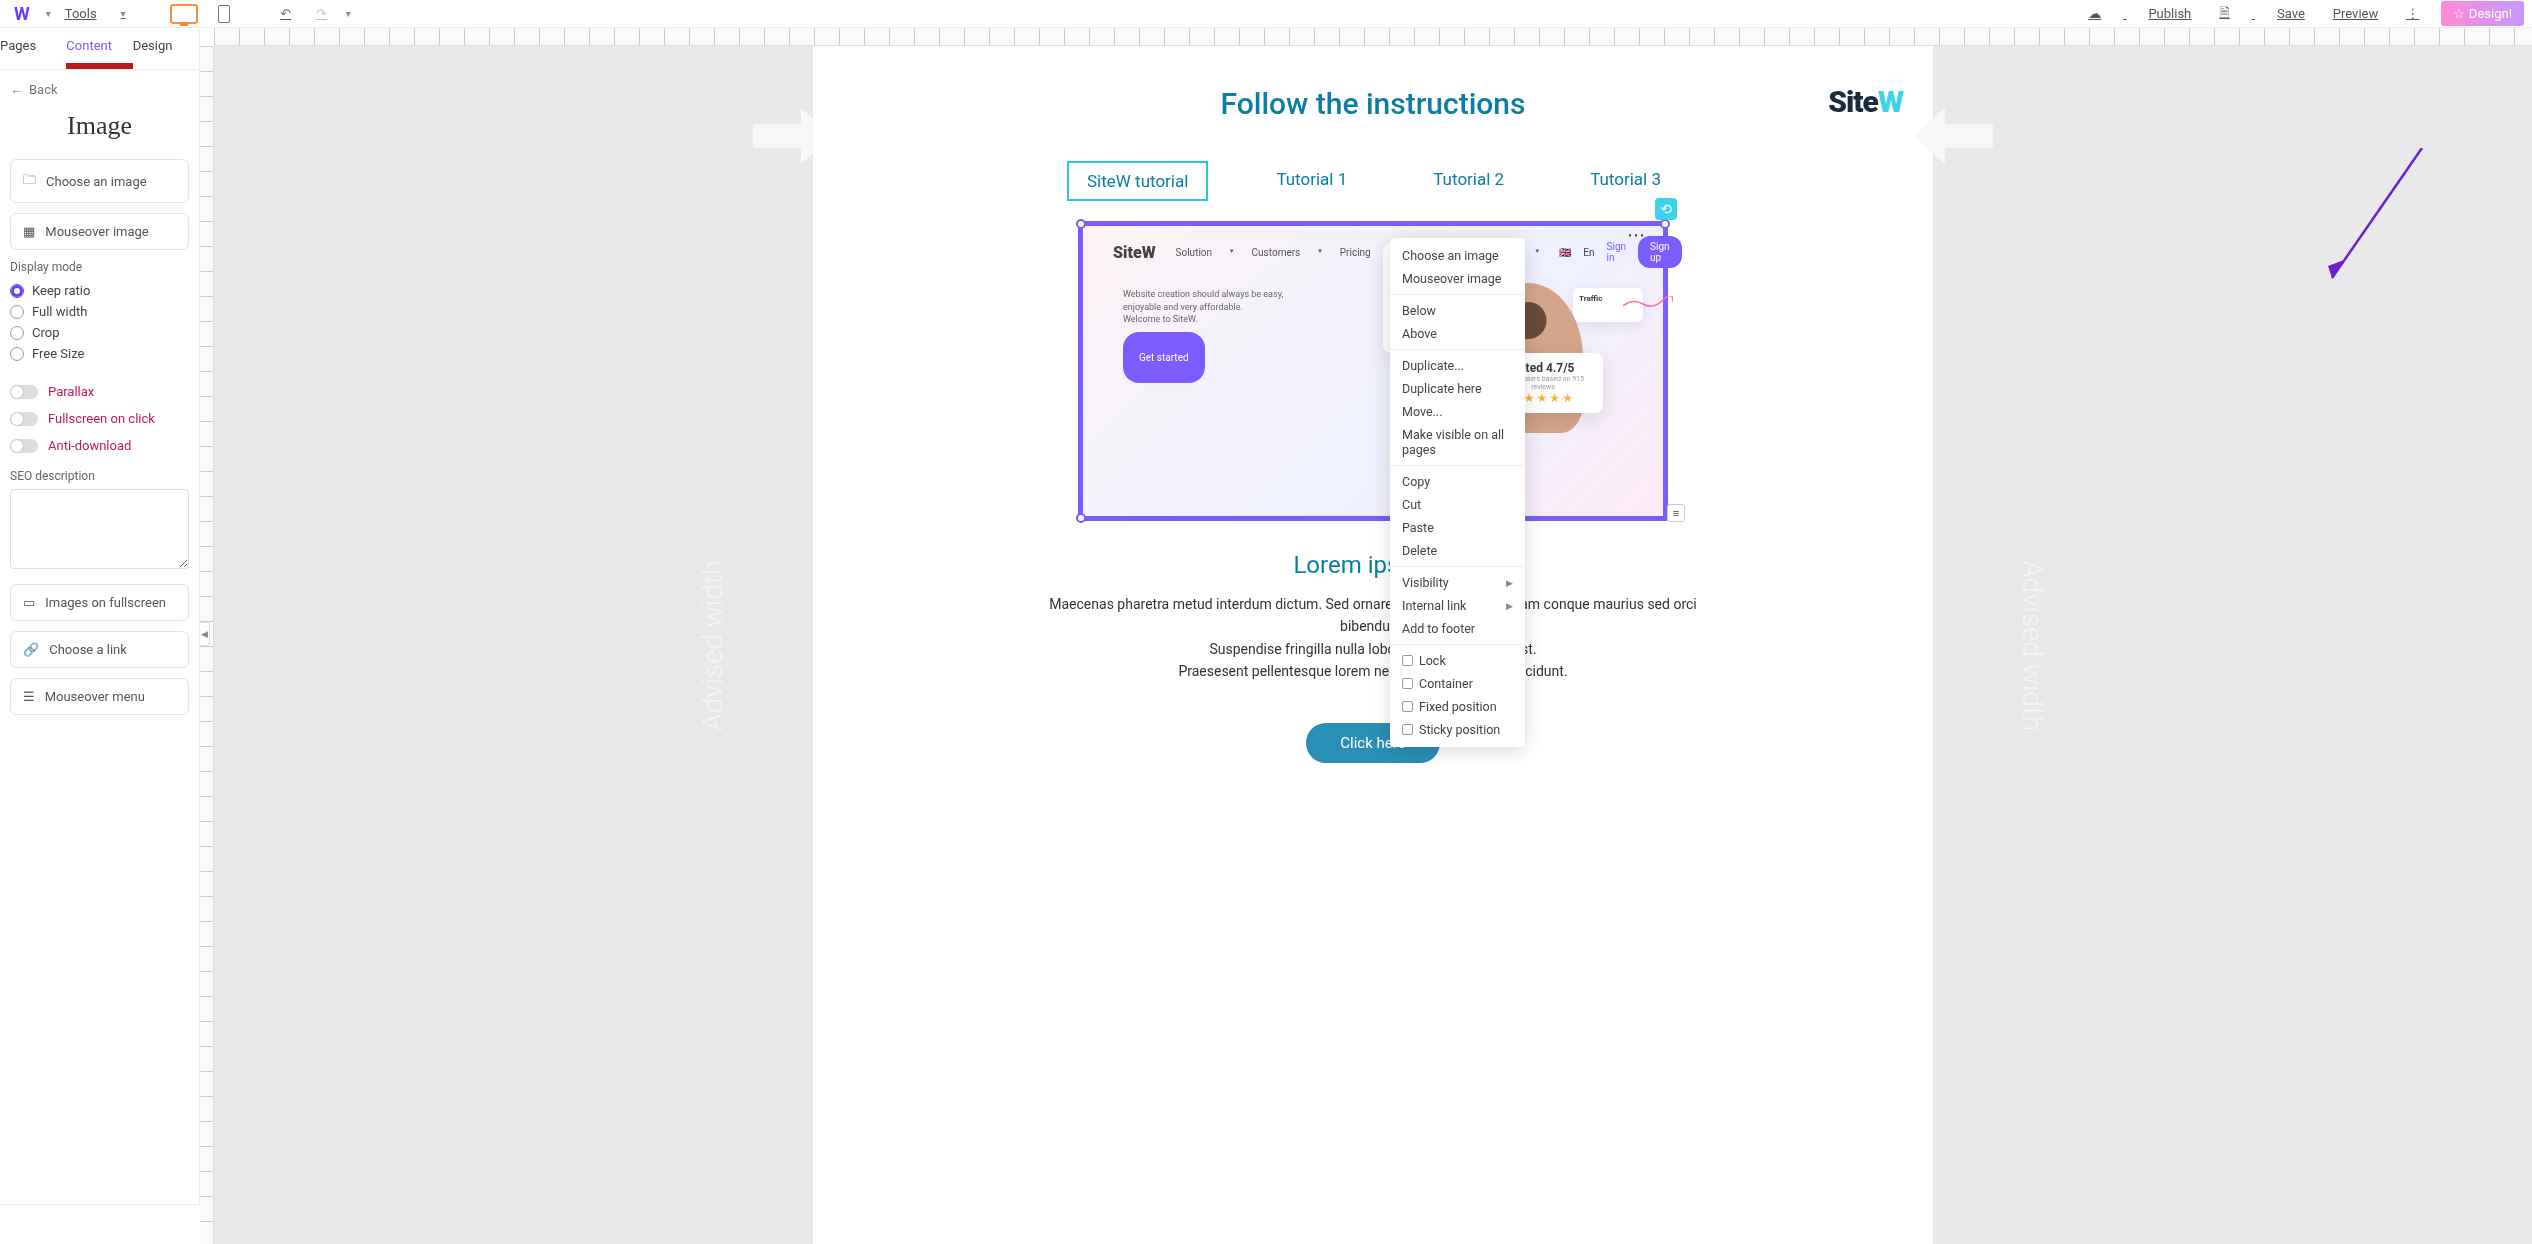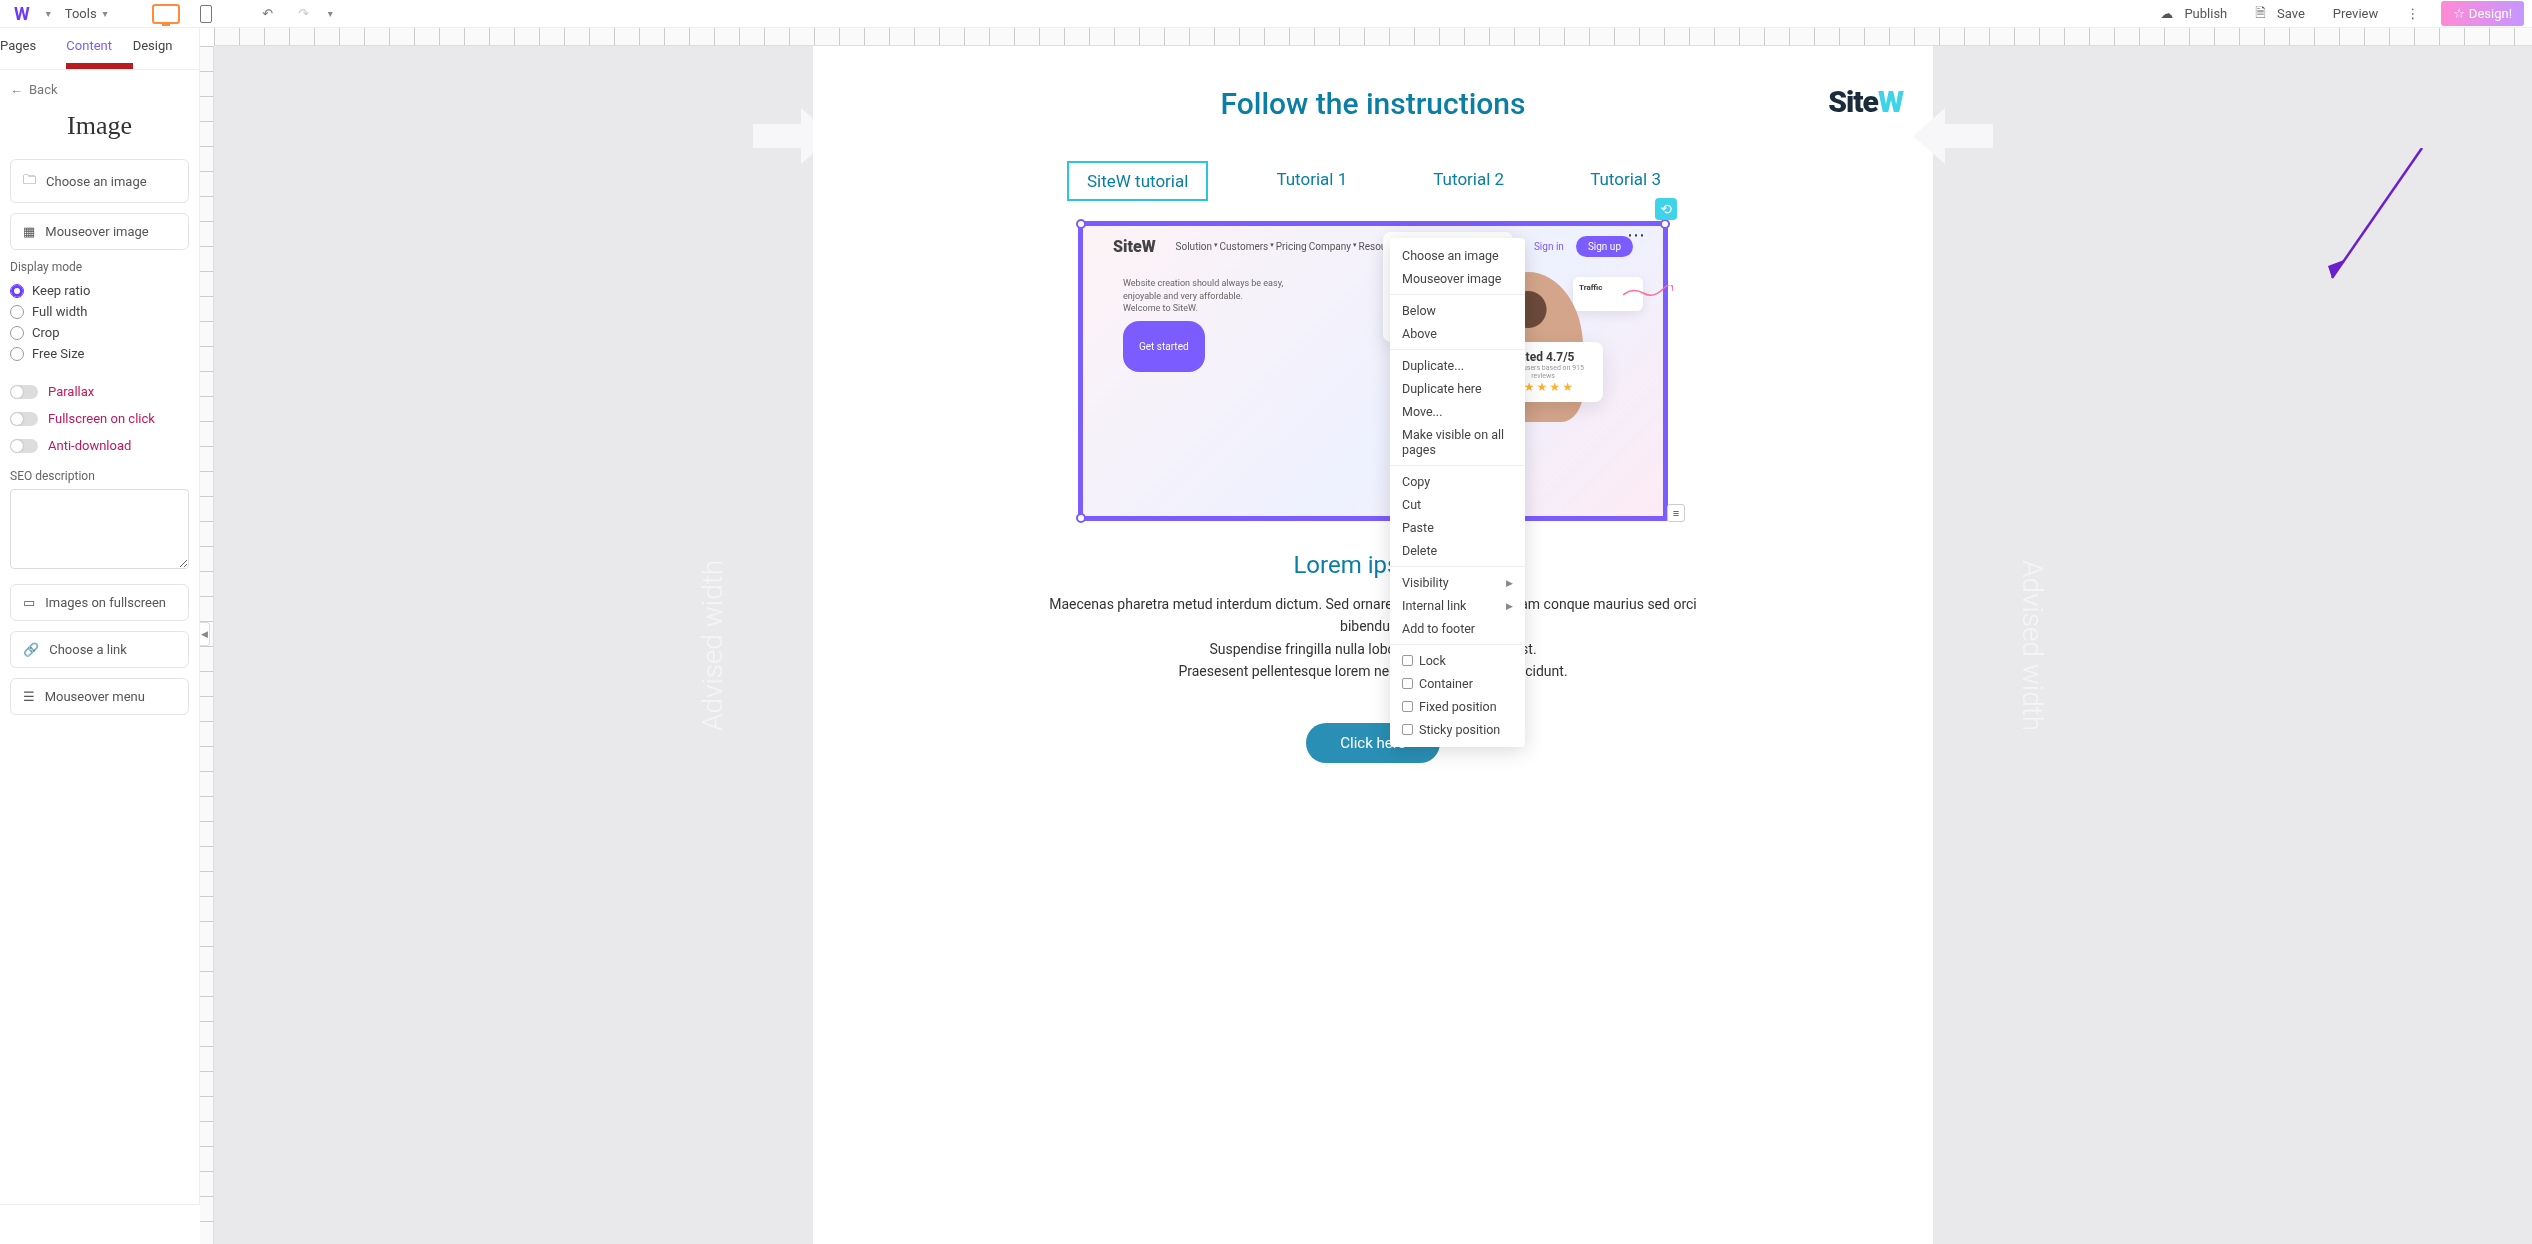--- a/index.html
+++ b/index.html
@@ -1,20 +1,20 @@
 <!DOCTYPE html>
 <html><head>
 <meta charset="utf-8">
 <style>
 * { box-sizing: border-box; margin: 0; padding: 0; font-family: -apple-system, BlinkMacSystemFont, "Segoe UI", Roboto, Helvetica, Arial, sans-serif; }
 body { background: #fff; color: #3a3a3a; font-size: 14px; overflow: hidden; }
 .topbar { height: 28px; display: flex; align-items: center; padding: 0 8px; border-bottom: 1px solid #eee; gap: 8px; }
 .logo-w { font-weight: 700; color: #6b3cff; font-size: 18px; padding: 0 6px; }
 .chev { font-size: 10px; color: #888; margin-left: 2px; }
-.tb-item { display: flex; align-items: center; gap: 4px; padding: 0 6px; color: #555; font-size: 13px; }
+.tb-item { display: flex; align-items: center; gap: 22px; padding: 0 6px; color: #555; font-size: 13px; text-decoration: underline; }
 .device-btn { width: 28px; height: 20px; border: 2px solid #ff8a3c; border-radius: 3px; position: relative; }
 .device-btn::after { content:''; position:absolute; bottom:-4px; left:50%; transform:translateX(-50%); width:8px; height:2px; background:#ff8a3c; }
 .mobile-btn { width: 12px; height: 18px; border: 1.5px solid #777; border-radius: 2px; }
 .tb-icon { width:16px; height:16px; display:flex; align-items:center; justify-content:center; color:#777; }
 .spacer { flex:1; }
 .tb-right { display:flex; align-items:center; gap:16px; }
 .upgrade { background: linear-gradient(90deg,#ff8ad6,#c597ff); color:#fff; padding:5px 12px; border-radius:3px; font-size:13px; display:flex; align-items:center; gap:4px; }
 .main { display:flex; height: calc(100vh - 28px); }
 .leftcol { width: 200px; border-right: 1px solid #eee; display:flex; flex-direction:column; }
 .tabs { display:flex; border-bottom:1px solid #eee; }
@@ -50,21 +50,21 @@
 .nav-tab { color:#0a7ea4; font-size:17px; padding:8px 18px; }
 .nav-tab.active { border:2px solid #2cc5de; }
 .img-block { margin:0 auto; width:590px; height:300px; border:5px solid #7a5cff; position:relative; background:linear-gradient(135deg,#fdf3f6,#eef1ff 60%,#fdebf4); border-radius:2px; }
 .handle { width:10px; height:10px; border:2px solid #7a5cff; background:#fff; border-radius:50%; position:absolute; }
 .h-tl { top:-7px; left:-7px; } .h-tr { top:-7px; right:-7px; } .h-bl { bottom:-7px; left:-7px; }
 .dots-btn { position:absolute; top:-2px; right:18px; font-size:18px; color:#333; }
 .rotate-btn { position:absolute; top:-28px; right:-14px; width:22px; height:22px; background:#3dd3e8; border-radius:4px; display:flex; align-items:center; justify-content:center; color:#fff; font-size:14px; }
 .align-btn { position:absolute; bottom:-6px; right:-22px; width:18px; height:18px; background:#fff; border:1px solid #ccc; border-radius:3px; font-size:11px; display:flex; align-items:center; justify-content:center; }
 .sc-header { display:flex; align-items:center; gap:20px; padding:10px 30px; font-size:10px; color:#444; }
 .sc-logo { font-weight:900; font-size:16px; }
-.sc-nav { display:flex; gap:2px; font-size:10px; color:#555; }
+.sc-nav { display:flex; gap:18px; font-size:10px; color:#555; }
 .sc-right { margin-left:auto; display:flex; align-items:center; gap:12px; font-size:10px; }
 .sc-signup { background:#7a5cff; color:#fff; padding:5px 12px; border-radius:12px; font-size:10px; }
 .sc-hero { display:flex; padding:10px 40px 20px; gap:20px; }
 .sc-left { flex:1; }
 .sc-h1 { font-size:28px; font-weight:900; color:#1a1a2e; line-height:1.1; }
 .sc-h1 .grad { background:linear-gradient(90deg,#ff6b9d,#a970ff); -webkit-background-clip:text; background-clip:text; color:transparent; }
 .sc-p { font-size:9px; color:#666; margin:0 0; max-width:180px; line-height:1.4; }
 .sc-cta { background:#7a5cff; color:#fff; padding:20px 16px; border-radius:16px; font-size:10px; display:inline-block; margin-top:6px; }
 .sc-right-col { flex:1; position:relative; }
 .welcome-card { position:absolute; bottom:30px; left:0; width:130px; height:110px; background:#fff; border-radius:8px; box-shadow:0 6px 20px rgba(0,0,0,.08); padding:10px; }

